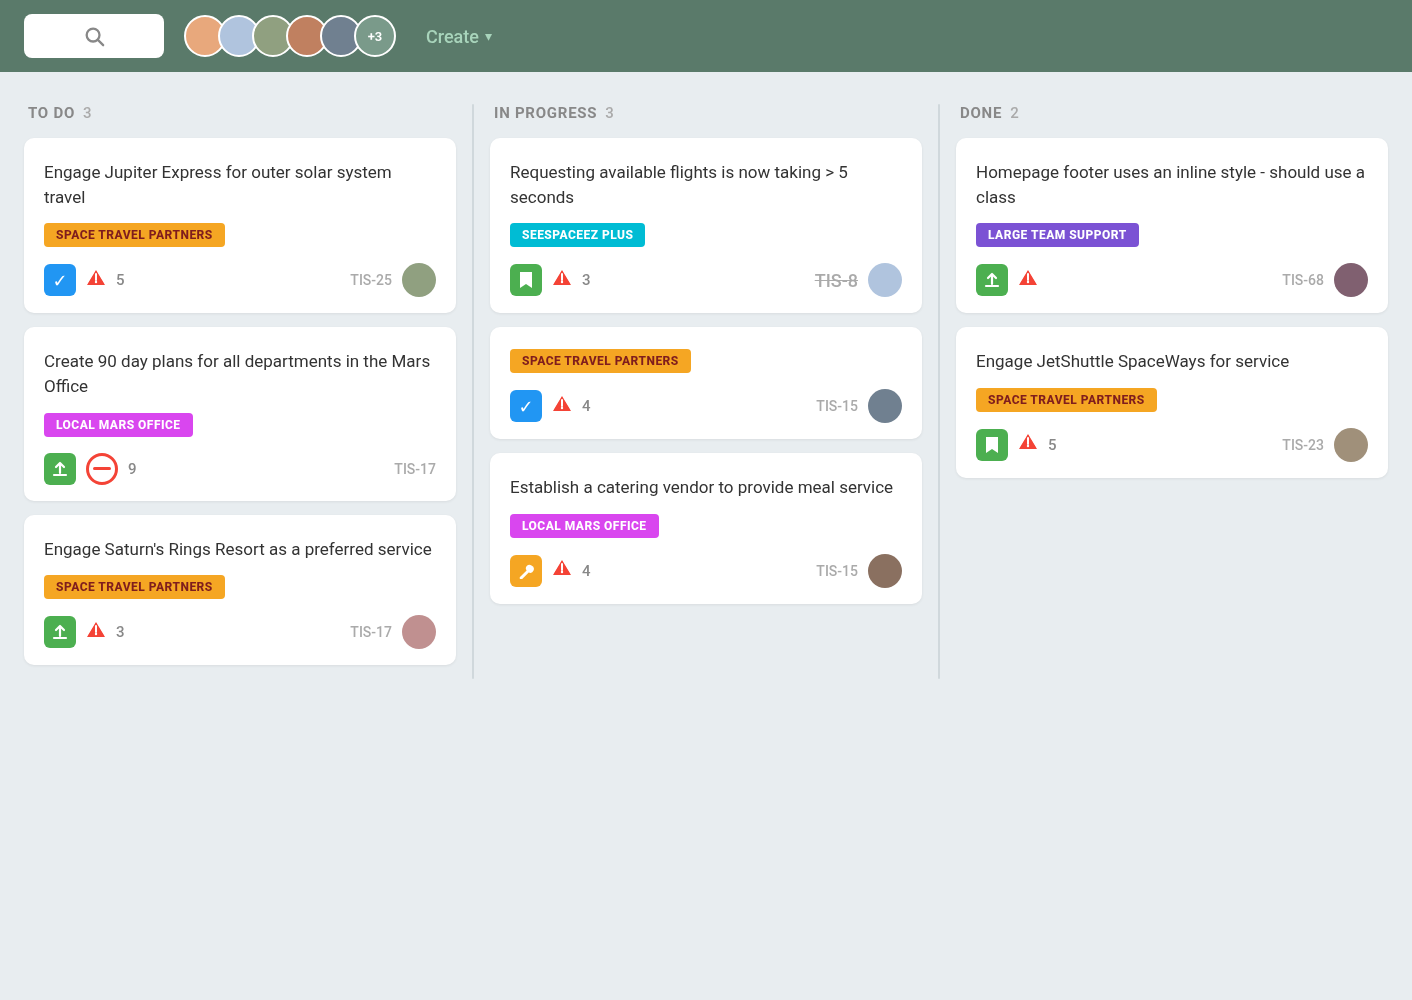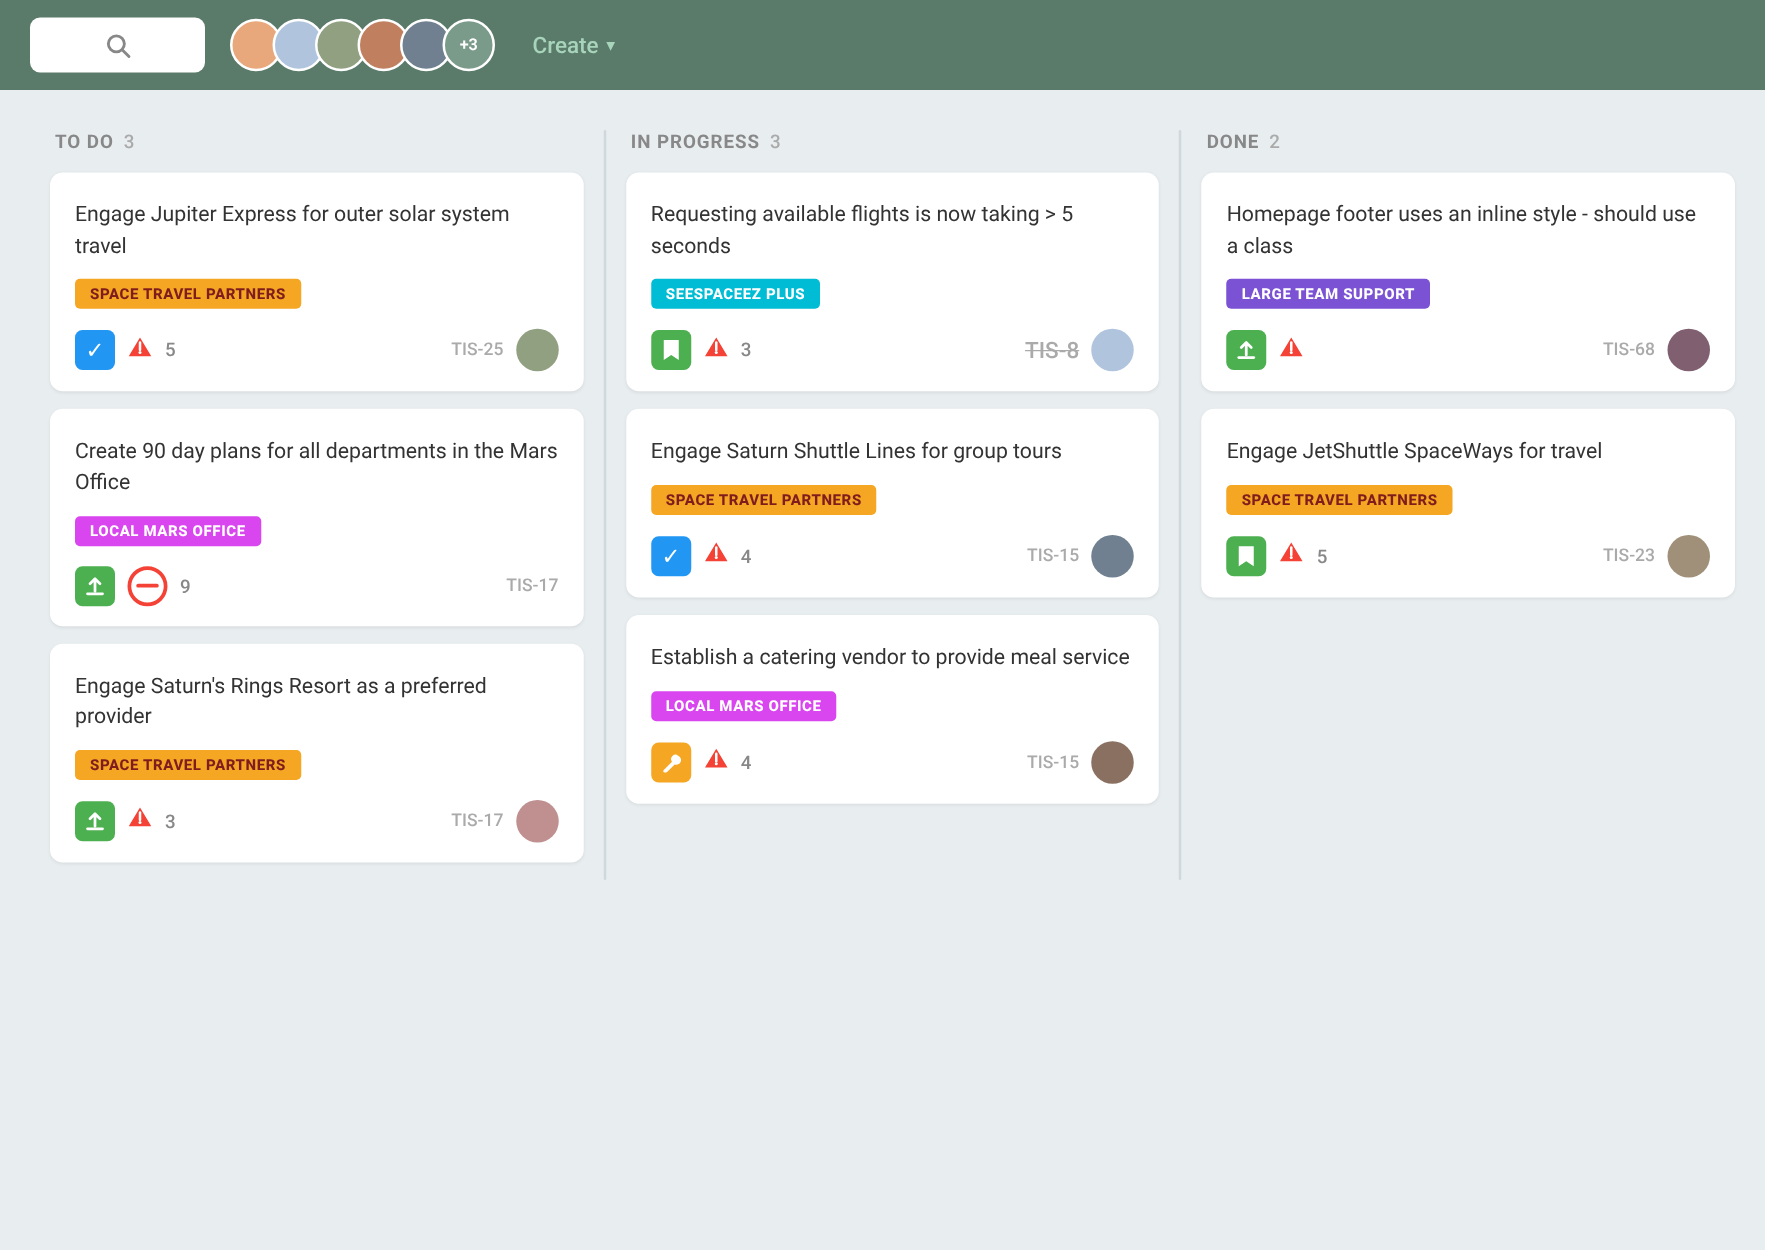--- a/index.html
+++ b/index.html
@@ -67,21 +67,21 @@
     }
     .filters-chevron {
       font-size: 14px;
       color: #a8d4bb;
     }
 
     
     .board {
       display: flex;
       gap: 0;
-      padding: 32px 24px 24px 40px;
+      padding: 32px 24px 24px 24px;
       align-items: flex-start;
     }
     .column {
       flex: 1;
       min-width: 0;
       padding: 0 16px;
     }
     .column:first-child { padding-left: 0; }
     .column:last-child { padding-right: 0; }
 
@@ -285,21 +285,21 @@
         <path d="M2 14h12" stroke="white" stroke-width="2.2" stroke-linecap="round"></path>
       </svg>
     </div>
         <div class="no-entry"></div>
         <span class="comment-count">9</span>
         <span class="ticket-id-normal">TIS-17</span>
 
       </div>
     </div>
       <div class="card">
-      <div class="card-title">Engage Saturn's Rings Resort as a preferred provider</div>
+      <div class="card-title">Engage Saturn's Rings Resort as a preferred service</div>
       <div class="tag tag-yellow">SPACE TRAVEL PARTNERS</div>
       <div class="card-footer">
         <div class="icon-btn icon-green">
       <svg width="16" height="16" viewBox="0 0 16 16" fill="none">
         <path d="M8 2v10M4 6l4-4 4 4" stroke="white" stroke-width="2.2" stroke-linecap="round" stroke-linejoin="round"></path>
         <path d="M2 14h12" stroke="white" stroke-width="2.2" stroke-linecap="round"></path>
       </svg>
     </div>
         <span class="priority-icon">
         <svg width="20" height="20" viewBox="0 0 20 20">
@@ -337,21 +337,20 @@
           <line x1="10" y1="6" x2="10" y2="12" stroke="white" stroke-width="2" stroke-linecap="round"></line>
           <circle cx="10" cy="14" r="1.2" fill="white"></circle>
         </svg>
       </span>
         <span class="comment-count">3</span>
         <span class="ticket-id">TIS-8</span>
         <div class="avatar-small av2"></div>
       </div>
     </div>
       <div class="card">
-      <div class="card-title">Engage Saturn Shuttle Lines for group tours</div>
       <div class="tag tag-yellow">SPACE TRAVEL PARTNERS</div>
       <div class="card-footer">
         <div class="check-icon">✓</div>
         <span class="priority-icon">
         <svg width="20" height="20" viewBox="0 0 20 20">
           <polygon points="10,2 19,17 1,17" fill="#f44336"></polygon>
           <polygon points="10,3 18,16 2,16" fill="#f44336"></polygon>
           <line x1="10" y1="6" x2="10" y2="12" stroke="white" stroke-width="2" stroke-linecap="round"></line>
           <circle cx="10" cy="14" r="1.2" fill="white"></circle>
         </svg>
@@ -407,21 +406,21 @@
           <line x1="10" y1="6" x2="10" y2="12" stroke="white" stroke-width="2" stroke-linecap="round"></line>
           <circle cx="10" cy="14" r="1.2" fill="white"></circle>
         </svg>
       </span>
 
         <span class="ticket-id-normal">TIS-68</span>
         <div class="avatar-small av6"></div>
       </div>
     </div>
       <div class="card">
-      <div class="card-title">Engage JetShuttle SpaceWays for travel</div>
+      <div class="card-title">Engage JetShuttle SpaceWays for service</div>
       <div class="tag tag-yellow">SPACE TRAVEL PARTNERS</div>
       <div class="card-footer">
         <div class="icon-btn icon-bookmark">
       <svg width="14" height="18" viewBox="0 0 14 18" fill="none">
         <path d="M1 1h12v16l-6-4-6 4V1z" fill="white"></path>
       </svg>
     </div>
         <span class="priority-icon">
         <svg width="20" height="20" viewBox="0 0 20 20">
           <polygon points="10,2 19,17 1,17" fill="#f44336"></polygon>

